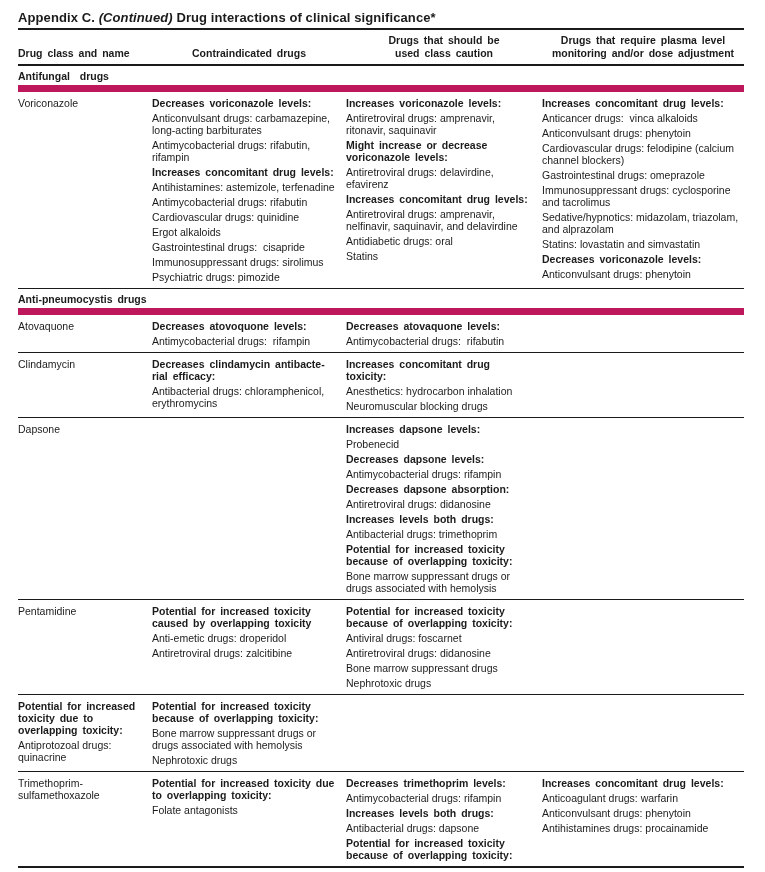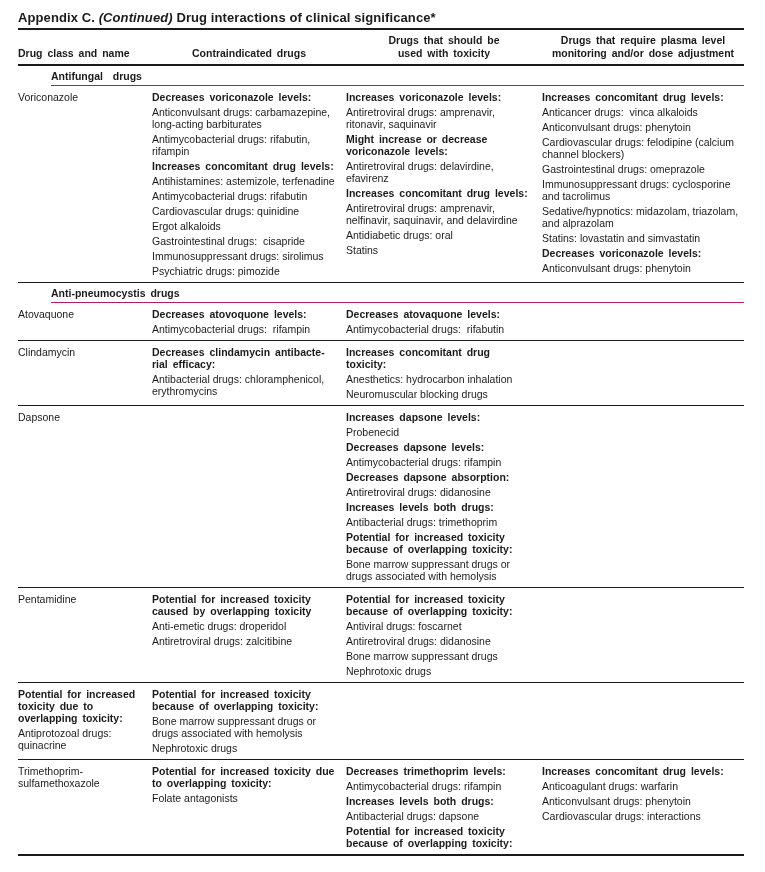--- a/index.html
+++ b/index.html
@@ -32,23 +32,22 @@
     font-size:10.5px; font-weight:bold; line-height:12.5px;
     white-space:pre-line; word-spacing:2px;
   }
   .th.c1 { text-align:left; }
   .th.c2, .th.c3, .th.c4 { text-align:center; }
   .th.c4 { padding-right:0; }
 
   .section-row {
     font-size:10.5px; font-weight:bold; word-spacing:2px;
     padding:4px 0 3px 0;
-    border-bottom:1px solid #be185d;
+    border-bottom:7px solid #be185d;
     white-space:pre-wrap;
-    margin-left:33px;
   }
 
   .row {
     border-bottom:1px solid #1a1a1a;
     padding:5px 0 2px 0;
   }
   .row.final { border-bottom:2px solid #1a1a1a; }
 
   .cell { font-size:10.5px; line-height:12px; }
   .cell.c1 { padding-right:6px; white-space:pre-wrap; }
@@ -64,21 +63,21 @@
 
 <div class="page">
   <div class="doc">
 
     <div class="title"><span class="b">Appendix C. </span><span class="b i">(Continued)</span><span class="b"> </span><span class="b">Drug interactions of clinical significance*</span></div>
 
     <div class="thead grid4">
       <div class="th c1">Drug class and name</div>
       <div class="th c2">Contraindicated  drugs</div>
       <div class="th c3">Drugs that should be
-used with toxicity</div>
+used class caution</div>
       <div class="th c4">Drugs that require plasma level
 monitoring and/or dose adjustment</div>
     </div>
 
     <div id="tbody">
         <div class="section-row">Antifungal  drugs</div>
         <div class="row grid4">
           <div class="cell c1">Voriconazole</div>
           <div class="cell c2">
             <p class="item b">Decreases voriconazole levels:</p>
@@ -199,19 +198,19 @@
             <p class="item b">Decreases trimethoprim levels:</p>
             <p class="item">Antimycobacterial drugs: rifampin</p>
             <p class="item b">Increases levels both drugs:</p>
             <p class="item">Antibacterial drugs: dapsone</p>
             <p class="item b">Potential for increased toxicity because of overlapping toxicity:</p>
           </div>
           <div class="cell c4">
             <p class="item b">Increases concomitant drug levels:</p>
             <p class="item">Anticoagulant drugs: warfarin</p>
             <p class="item">Anticonvulsant drugs: phenytoin</p>
-            <p class="item">Cardiovascular drugs: interactions</p>
+            <p class="item">Antihistamines drugs: procainamide</p>
           </div>
         </div>
       </div>
 
   </div>
 </div>
 
 </body></html>

